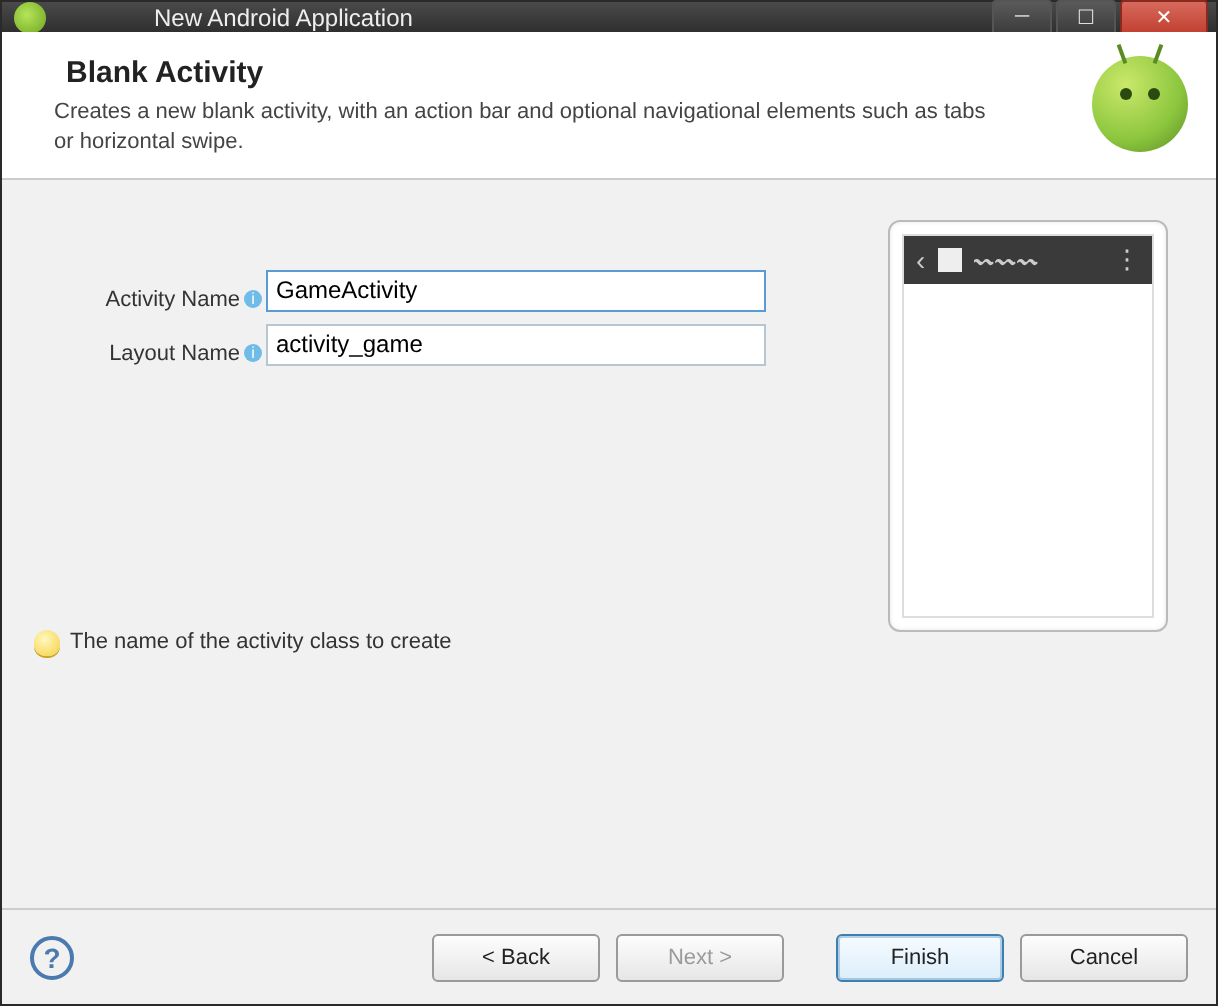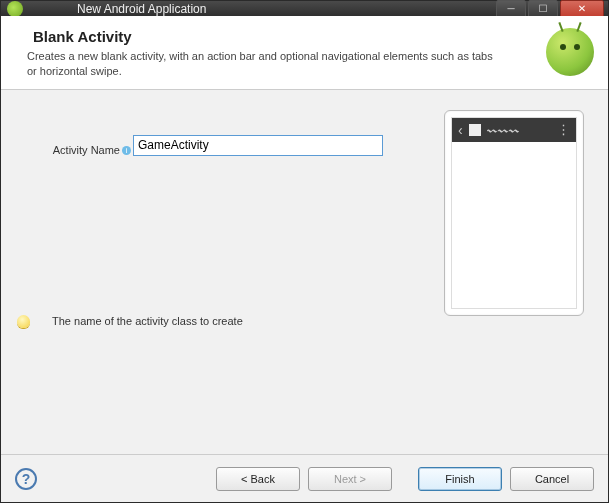--- a/index.html
+++ b/index.html
@@ -42,21 +42,21 @@
   
   .phone { position: absolute; top: 20px; right: 24px; width: 140px; height: 206px; border: 1px solid #bbb; border-radius: 6px; background: #fff; box-shadow: inset 0 0 2px rgba(0,0,0,.1); padding: 6px; }
   .phone-screen { width: 100%; height: 100%; background: #fff; border: 1px solid #ddd; display: flex; flex-direction: column; }
   .phone-topbar { height: 24px; background: #3a3a3a; display: flex; align-items: center; padding: 0 6px; gap: 6px; }
   .phone-back { color: #ccc; font-size: 14px; }
   .phone-app { width: 12px; height: 12px; background: #eee; }
   .phone-wavy { flex:1; color: #ccc; font-size: 10px; letter-spacing: 1px; overflow:hidden; white-space:nowrap; }
   .phone-dots { color: #ccc; font-size: 13px; line-height: 10px; }
   
   
-  .hint { position: absolute; left: 16px; top: 225px; display: flex; align-items: center; gap: 22px; font-size: 11px; color: #333; }
+  .hint { position: absolute; left: 16px; top: 225px; display: flex; align-items: center; gap: 5px; font-size: 11px; color: #333; }
   .bulb { width: 13px; height: 13px; background: radial-gradient(circle at 40% 35%, #fff8c0, #f5d040); border-radius: 50% 50% 45% 45%; box-shadow: 0 1px 0 #caa52a; }
   
   
   .footer { height: 48px; border-top: 1px solid #ccc; background: #f1f1f1; display: flex; align-items: center; padding: 0 14px; gap: 8px; }
   .help-icon { width: 22px; height: 22px; border: 2px solid #4a7ab0; border-radius: 50%; color: #4a7ab0; display: flex; align-items: center; justify-content: center; font-size: 14px; font-weight: bold; cursor: pointer; margin-right: auto; }
   .btn { min-width: 84px; height: 24px; border: 1px solid #9a9a9a; border-radius: 3px; background: linear-gradient(to bottom,#fdfdfd,#e6e6e6); font-size: 11px; color: #222; cursor: pointer; }
   .btn:disabled { color: #9a9a9a; cursor: default; }
   .btn.default { border-color: #3c7fb1; box-shadow: 0 0 0 1px rgba(60,127,177,.35) inset; background: linear-gradient(to bottom,#f6fbff,#dceefb); }
   .btn-gap { width: 10px; }
 </style>
@@ -86,20 +86,24 @@
     </div>
   </div>
   <div class="sep"></div>
 
   <div class="content">
     <div class="form-area">
       <div class="form-row">
         <div class="form-label"><span>Activity Name</span><span class="info-dot">i</span></div>
         <input type="text" class="focused" value="GameActivity" style="">
       </div>
+      <div class="form-row">
+        <div class="form-label"><span>Layout Name</span><span class="info-dot">i</span></div>
+        <input type="text" value="activity_game" style="">
+      </div>
     </div>
 
     <div class="phone">
       <div class="phone-screen">
         <div class="phone-topbar">
           <span class="phone-back">‹</span>
           <span class="phone-app"></span>
           <span class="phone-wavy">〰〰〰</span>
           <span class="phone-dots">⋮</span>
         </div>

